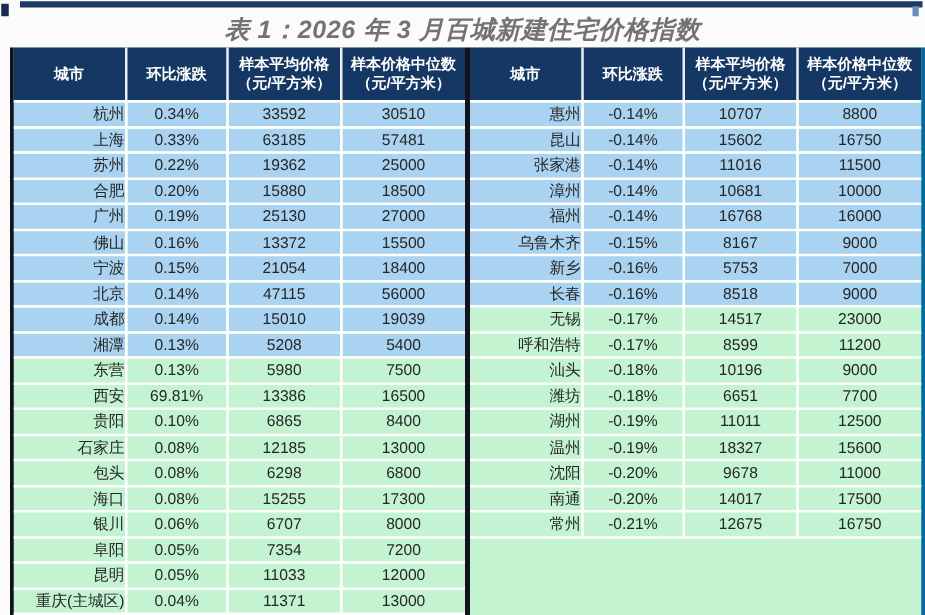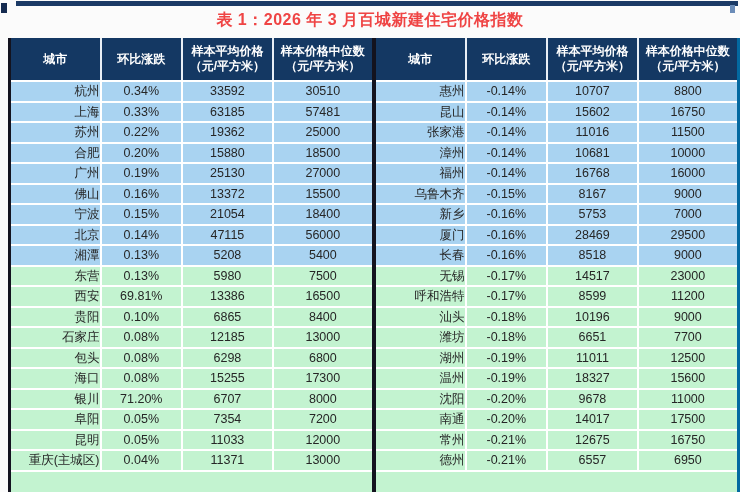--- a/index.html
+++ b/index.html
@@ -6,21 +6,21 @@
   .page{
     position:relative;width:740px;height:492px;overflow:hidden;
     background:#fbfbfb;
     font-family:"Liberation Sans","DejaVu Sans",sans-serif;
   }
   .top-corner{position:absolute;top:3px;left:1px;width:6px;height:10px;background:#152b50;}
   .top-bar{position:absolute;top:1px;left:16px;right:2px;height:5px;background:#1b3a66;}
   .top-notch{position:absolute;top:5px;right:5px;width:5px;height:8px;background:#6b8cb8;}
   .title{
     position:absolute;top:10px;left:0;right:0;text-align:center;
-    color:#ef4444;font-weight:bold;font-size:16px;letter-spacing:0.5px;
+    color:#737373;font-weight:bold;font-size:20px;letter-spacing:0.5px;font-style:italic;
   }
   .tables{
     position:absolute;top:38px;left:8px;width:726px;height:454px;
     display:flex;align-items:stretch;
     border-left:3px solid #13131f;border-right:3px solid #0369a1;
     background:#c3f3d0;
   }
   .mid-divider{width:4px;background:#13131f;flex:0 0 auto;}
   table.price-table{
     flex:1 1 0;border-collapse:collapse;table-layout:fixed;height:1px;
@@ -122,20 +122,26 @@
             <td>21054</td>
             <td>18400</td>
           </tr>
           <tr class="blue">
             <td class="city">北京</td>
             <td>0.14%</td>
             <td>47115</td>
             <td>56000</td>
           </tr>
           <tr class="blue">
+            <td class="city">成都</td>
+            <td>0.14%</td>
+            <td>15010</td>
+            <td>19039</td>
+          </tr>
+          <tr class="blue">
             <td class="city">湘潭</td>
             <td>0.13%</td>
             <td>5208</td>
             <td>5400</td>
           </tr>
           <tr class="green">
             <td class="city">东营</td>
             <td>0.13%</td>
             <td>5980</td>
             <td>7500</td>
@@ -165,21 +171,21 @@
             <td>6800</td>
           </tr>
           <tr class="green">
             <td class="city">海口</td>
             <td>0.08%</td>
             <td>15255</td>
             <td>17300</td>
           </tr>
           <tr class="green">
             <td class="city">银川</td>
-            <td>71.20%</td>
+            <td>0.06%</td>
             <td>6707</td>
             <td>8000</td>
           </tr>
           <tr class="green">
             <td class="city">阜阳</td>
             <td>0.05%</td>
             <td>7354</td>
             <td>7200</td>
           </tr>
           <tr class="green">
@@ -261,26 +267,20 @@
             <td>8167</td>
             <td>9000</td>
           </tr>
           <tr class="blue">
             <td class="city">新乡</td>
             <td>-0.16%</td>
             <td>5753</td>
             <td>7000</td>
           </tr>
           <tr class="blue">
-            <td class="city">厦门</td>
-            <td>-0.16%</td>
-            <td>28469</td>
-            <td>29500</td>
-          </tr>
-          <tr class="blue">
             <td class="city">长春</td>
             <td>-0.16%</td>
             <td>8518</td>
             <td>9000</td>
           </tr>
           <tr class="green">
             <td class="city">无锡</td>
             <td>-0.17%</td>
             <td>14517</td>
             <td>23000</td>
@@ -326,22 +326,16 @@
             <td>-0.20%</td>
             <td>14017</td>
             <td>17500</td>
           </tr>
           <tr class="green">
             <td class="city">常州</td>
             <td>-0.21%</td>
             <td>12675</td>
             <td>16750</td>
           </tr>
-          <tr class="green">
-            <td class="city">德州</td>
-            <td>-0.21%</td>
-            <td>6557</td>
-            <td>6950</td>
-          </tr>
         </tbody>
     </table>
   </div>
 </div>
 
 </body></html>

